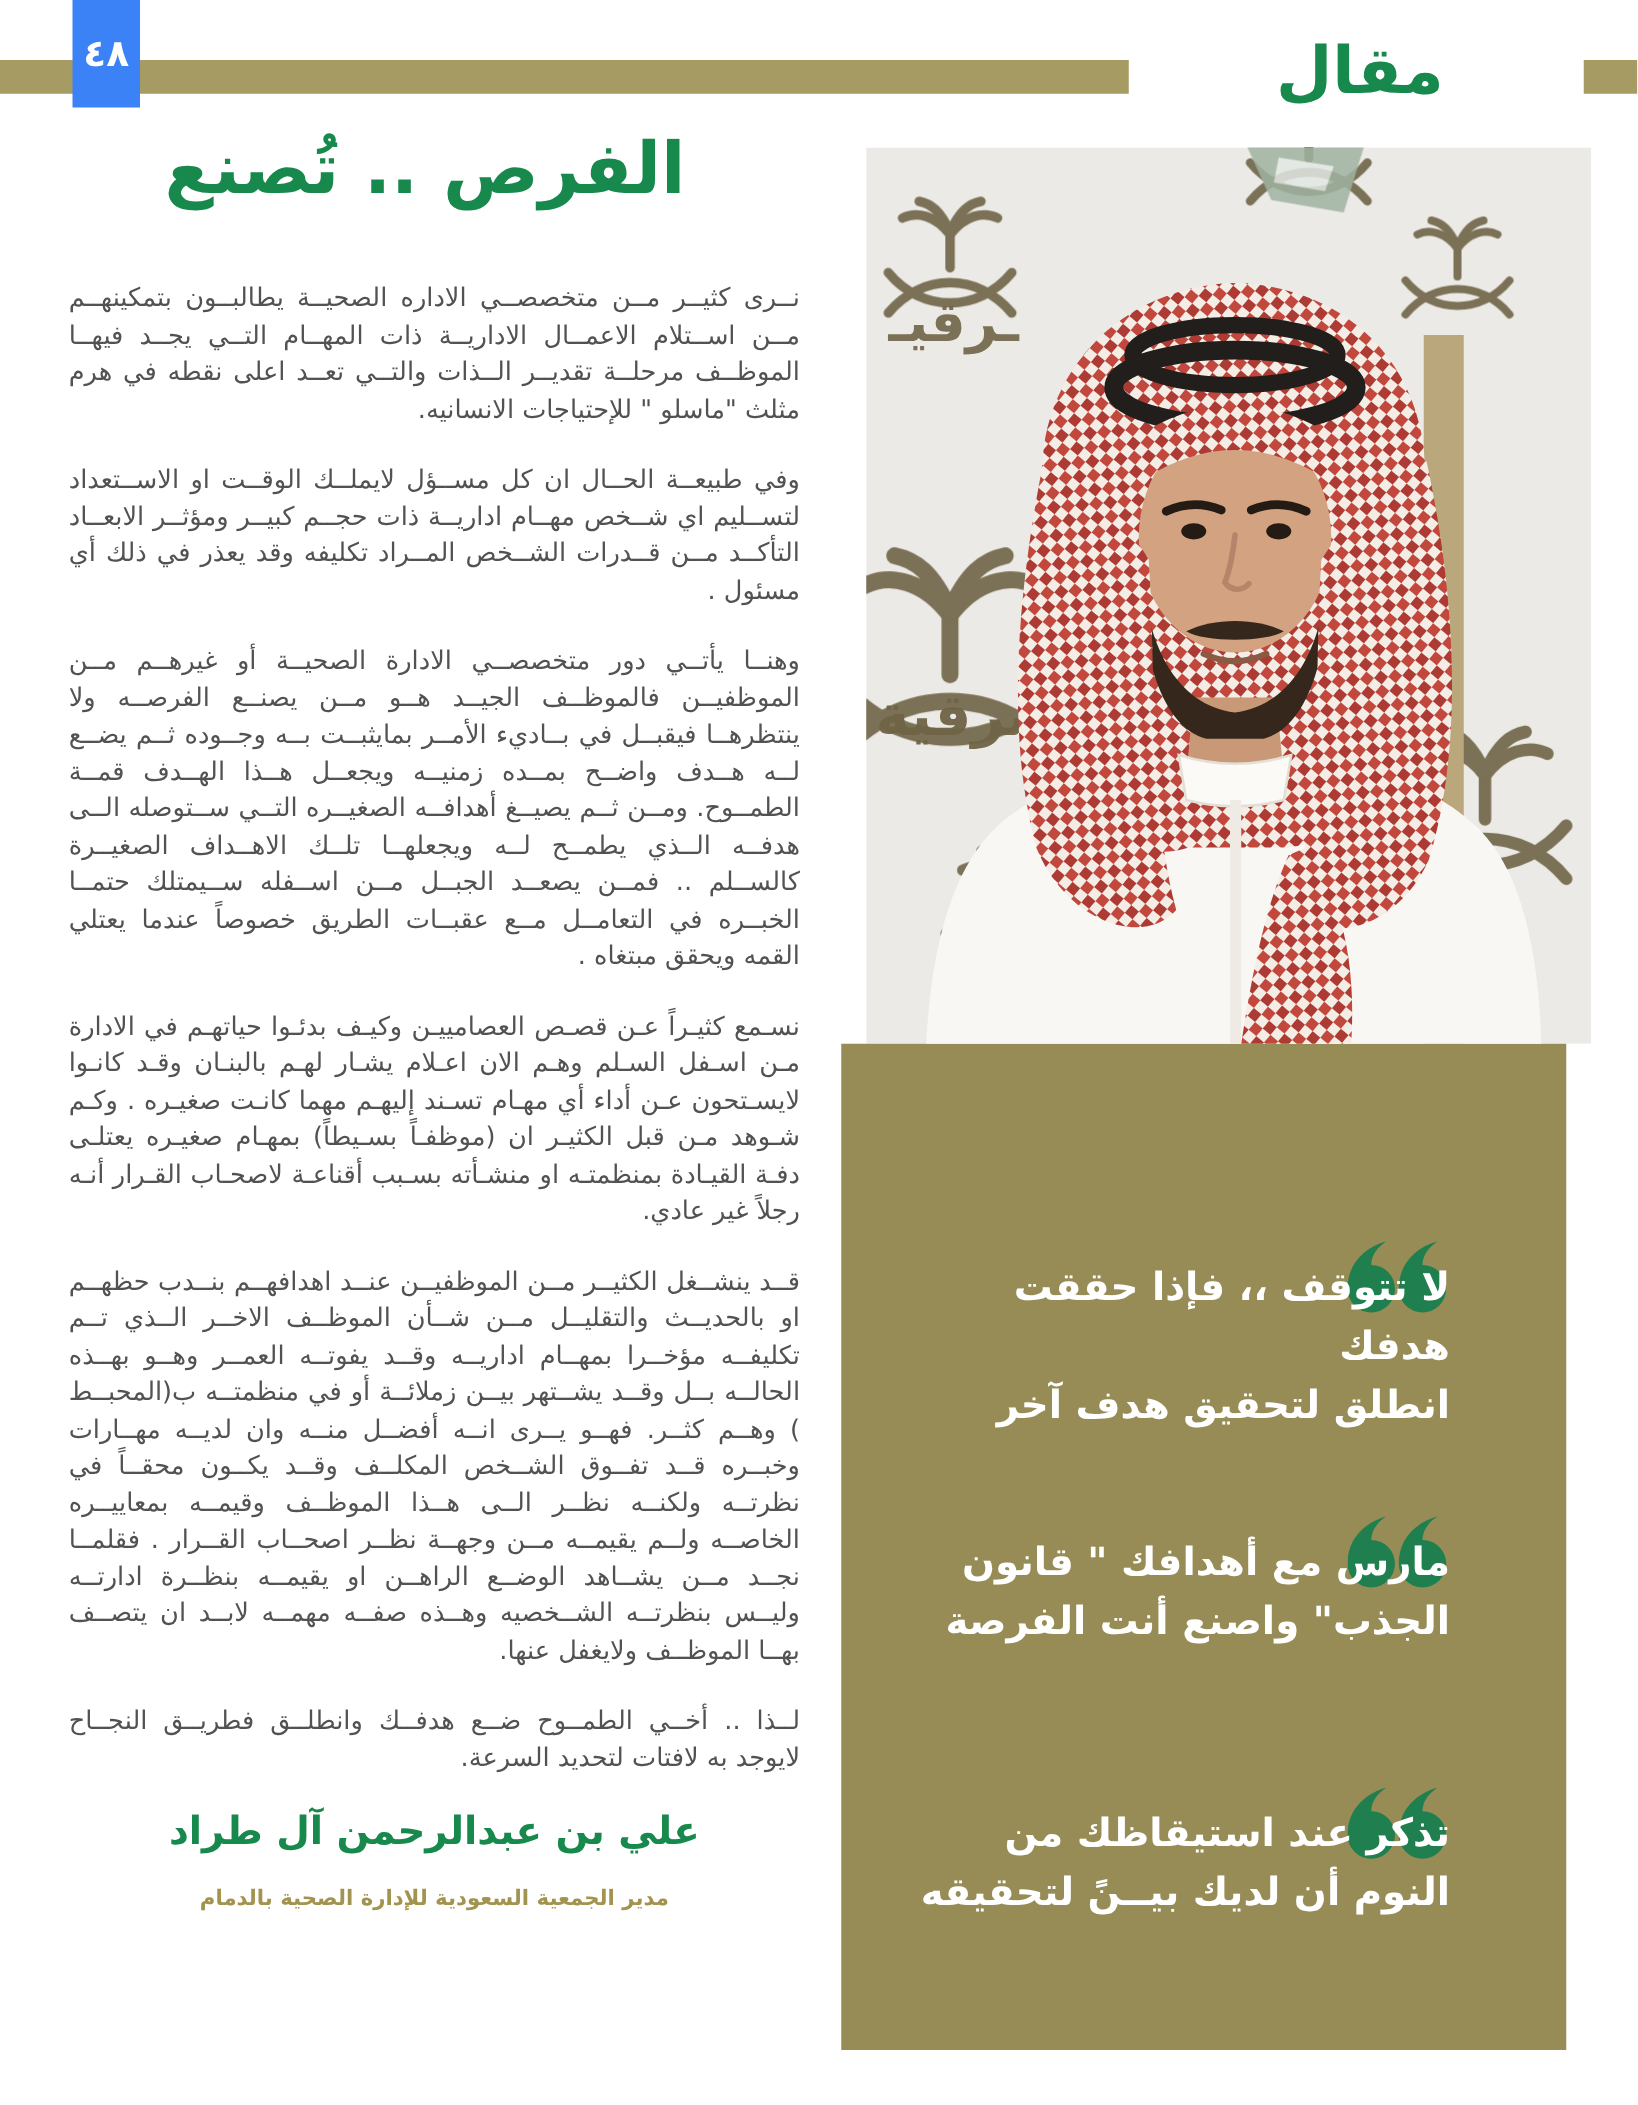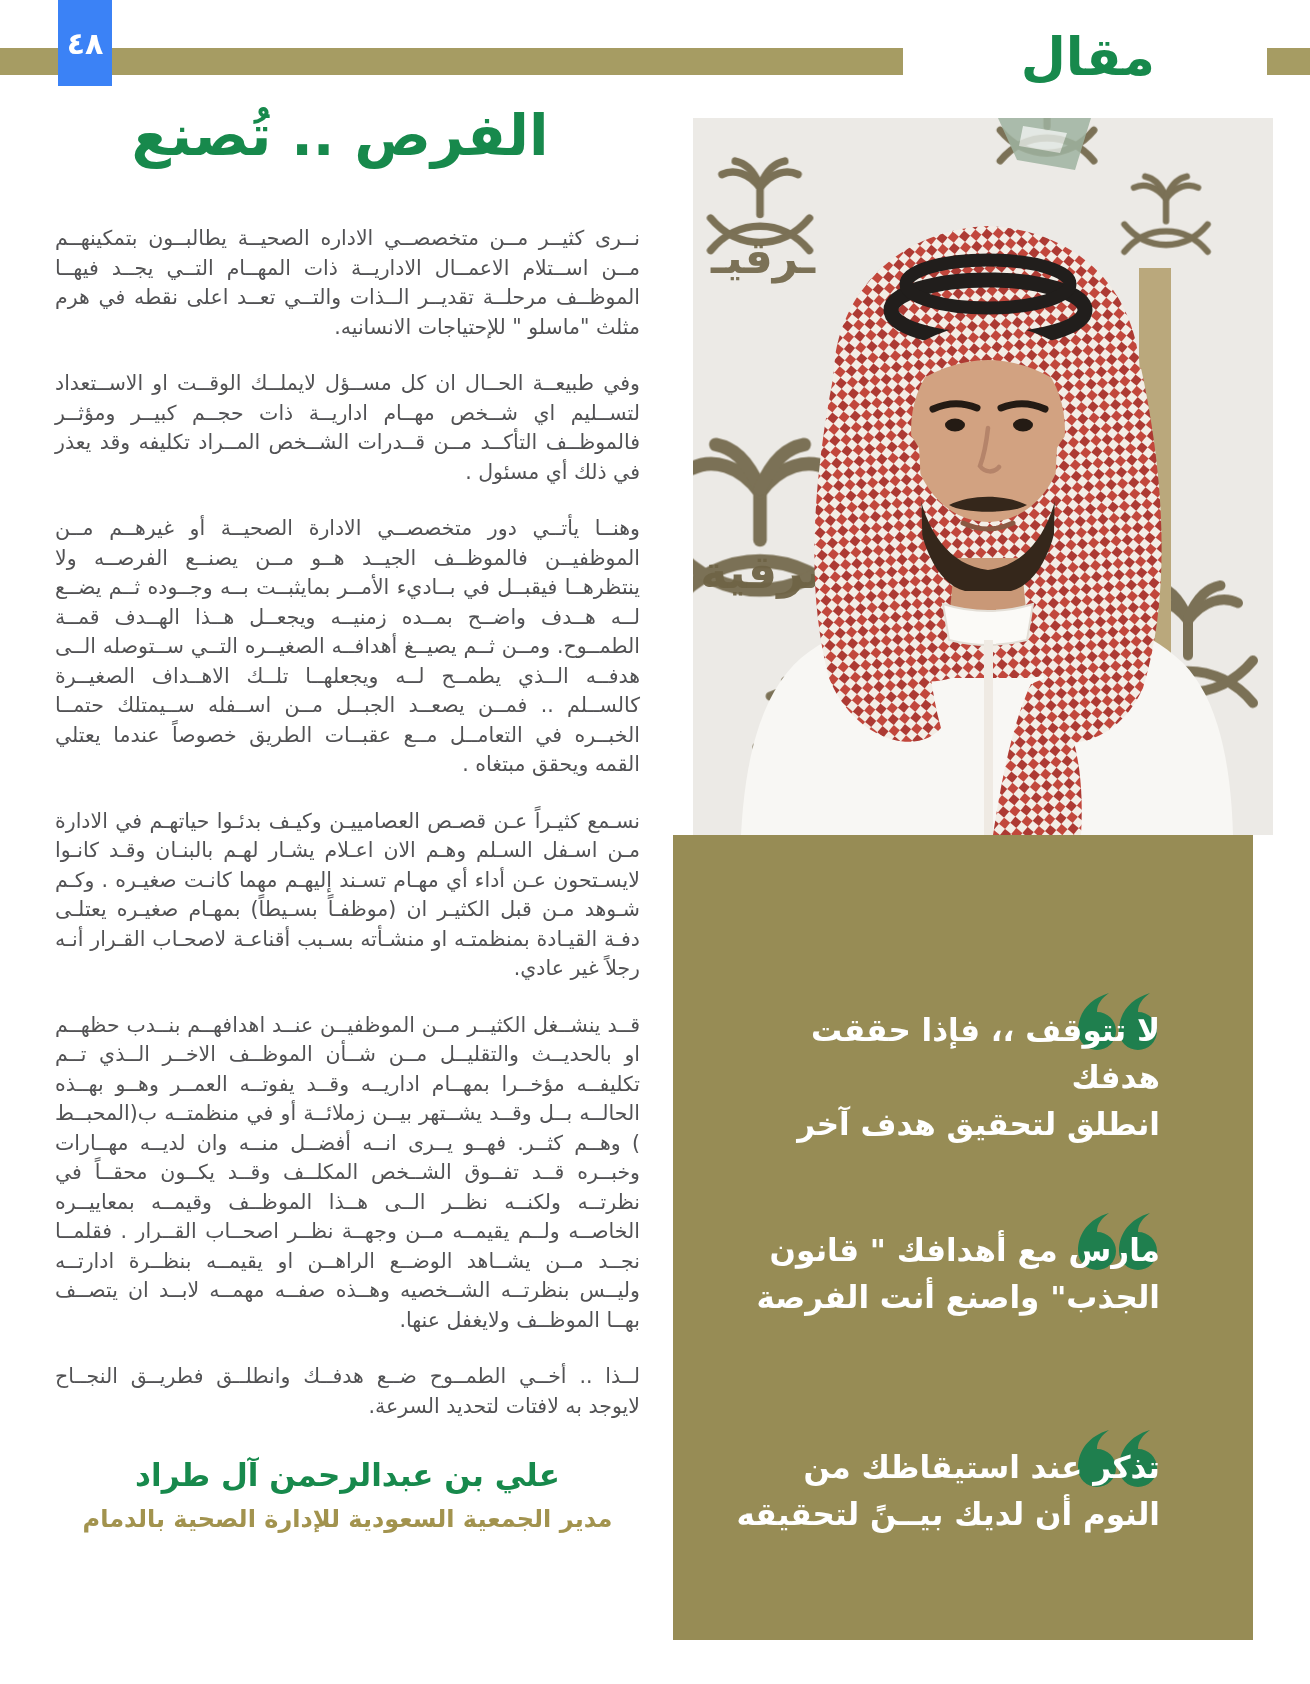--- a/index.html
+++ b/index.html
@@ -22,22 +22,22 @@
   
   .title{
     position:absolute;left:55px;top:100px;width:570px;margin:0;
     color:#17894c;font-size:57px;font-weight:bold;text-align:center;line-height:1.25;
   }
   .body-col{
     position:absolute;left:55px;top:224px;width:585px;
     color:#525254;font-size:20.5px;line-height:29.5px;text-align:justify;
   }
   .para{margin:0 0 27px 0;}
-  .author-name{margin-top:40px;text-align:center;color:#17894c;font-weight:bold;font-size:31px;}
-  .author-role{margin-top:14px;text-align:center;color:#a2934e;font-weight:bold;font-size:24px;}
+  .author-name{margin-top:30px;text-align:center;color:#17894c;font-weight:bold;font-size:31px;}
+  .author-role{margin-top:24px;text-align:center;color:#a2934e;font-weight:bold;font-size:17px;}
   
   .photo{position:absolute;left:673px;top:118px;width:600px;height:717px;}
   .photo svg{display:block;}
   
   .quote-panel{position:absolute;left:673px;top:835px;width:580px;height:805px;background:#978c55;}
   .quote{position:absolute;left:0;right:0;padding:0 93px 0 45px;}
   .q1{top:172px}.q2{top:392px}.q3{top:609px}
   .qmark{position:absolute;right:95px;top:-14px;z-index:1;}
   .qtext{
     position:relative;z-index:2;color:#ffffff;font-weight:bold;
@@ -53,21 +53,21 @@
   <div class="rule-right"></div>
   <div class="pagenum">
     <span>٤٨</span>
   </div>
   <div class="section-label">مقال</div>
 
   <h1 class="title">الفرص .. تُصنع</h1>
 
   <div class="body-col">
     <p class="para">نــرى كثيــر مــن متخصصــي الاداره الصحيــة يطالبــون بتمكينهــم مــن اســتلام الاعمــال الاداريــة ذات المهــام التــي يجــد فيهــا الموظــف مرحلــة تقديــر الــذات والتــي تعــد اعلى نقطه في هرم مثلث "ماسلو " للإحتياجات الانسانيه.</p>
-    <p class="para">وفي طبيعــة الحــال ان كل مســؤل لايملــك الوقــت او الاســتعداد لتســليم اي شــخص مهــام اداريــة ذات حجــم كبيــر ومؤثــر فالموظــف التأكــد مــن قــدرات الشــخص المــراد تكليفه وقد يعذر في ذلك أي مسئول .</p>
+    <p class="para">وفي طبيعــة الحــال ان كل مســؤل لايملــك الوقــت او الاســتعداد لتســليم اي شــخص مهــام اداريــة ذات حجــم كبيــر ومؤثــر الابعــاد التأكــد مــن قــدرات الشــخص المــراد تكليفه وقد يعذر في ذلك أي مسئول .</p>
     <p class="para">وهنــا يأتــي دور متخصصــي الادارة الصحيــة أو غيرهــم مــن الموظفيــن فالموظــف الجيــد هــو مــن يصنــع الفرصــه ولا ينتظرهــا فيقبــل في بــاديء الأمــر بمايثبــت بــه وجــوده ثــم يضــع لــه هــدف واضــح بمــده زمنيــه ويجعــل هــذا الهــدف قمــة الطمــوح. ومــن ثــم يصيــغ أهدافــه الصغيــره التــي ســتوصله الــى هدفــه الــذي يطمــح لــه ويجعلهــا تلــك الاهــداف الصغيــرة كالســلم .. فمــن يصعــد الجبــل مــن اســفله ســيمتلك حتمــا الخبــره في التعامــل مــع عقبــات الطريق خصوصاً عندما يعتلي القمه ويحقق مبتغاه .</p>
     <p class="para">نسـمع كثيـراً عـن قصـص العصامييـن وكيـف بدئـوا حياتهـم في الادارة مـن اسـفل السـلم وهـم الان اعـلام يشـار لهـم بالبنـان وقـد كانـوا لايسـتحون عـن أداء أي مهـام تسـند إليهـم مهما كانـت صغيـره . وكـم شـوهد مـن قبل الكثيـر ان (موظفـاً بسـيطاً) بمهـام صغيـره يعتلـى دفـة القيـادة بمنظمتـه او منشـأته بسـبب أقناعـة لاصحـاب القـرار أنـه رجلاً غير عادي.</p>
     <p class="para">قــد ينشــغل الكثيــر مــن الموظفيــن عنــد اهدافهــم بنــدب حظهــم او بالحديــث والتقليــل مــن شــأن الموظــف الاخــر الــذي تــم تكليفــه مؤخــرا بمهــام اداريــه وقــد يفوتــه العمــر وهــو بهــذه الحالــه بــل وقــد يشــتهر بيــن زملائــة أو في منظمتــه ب(المحبــط ) وهــم كثــر. فهــو يــرى انــه أفضــل منــه وان لديــه مهــارات وخبــره قــد تفــوق الشــخص المكلــف وقــد يكــون محقــاً في نظرتــه ولكنــه نظــر الــى هــذا الموظــف وقيمــه بمعاييــره الخاصــه ولــم يقيمــه مــن وجهــة نظــر اصحــاب القــرار . فقلمــا نجــد مــن يشــاهد الوضــع الراهــن او يقيمــه بنظــرة ادارتــه وليــس بنظرتــه الشــخصيه وهــذه صفــه مهمــه لابــد ان يتصــف بهــا الموظــف ولايغفل عنها.</p>
     <p class="para">لــذا .. أخــي الطمــوح ضــع هدفــك وانطلــق فطريــق النجــاح لايوجد به لافتات لتحديد السرعة.</p>
     <div class="author-name">علي بن عبدالرحمن آل طراد</div>
     <div class="author-role">مدير الجمعية السعودية للإدارة الصحية بالدمام</div>
   </div>
 
   <div class="photo">
     <svg viewBox="0 0 580 717" width="580" height="717">

